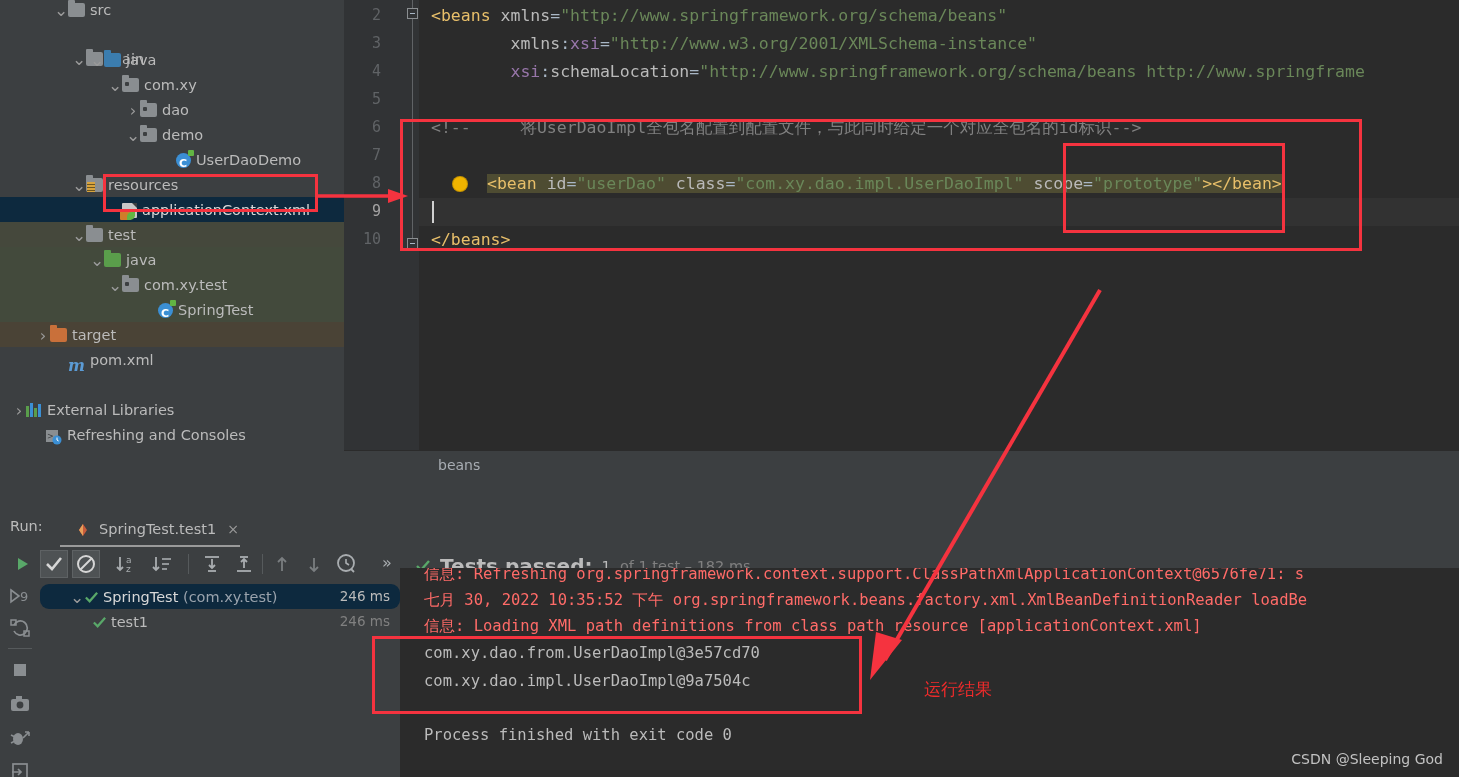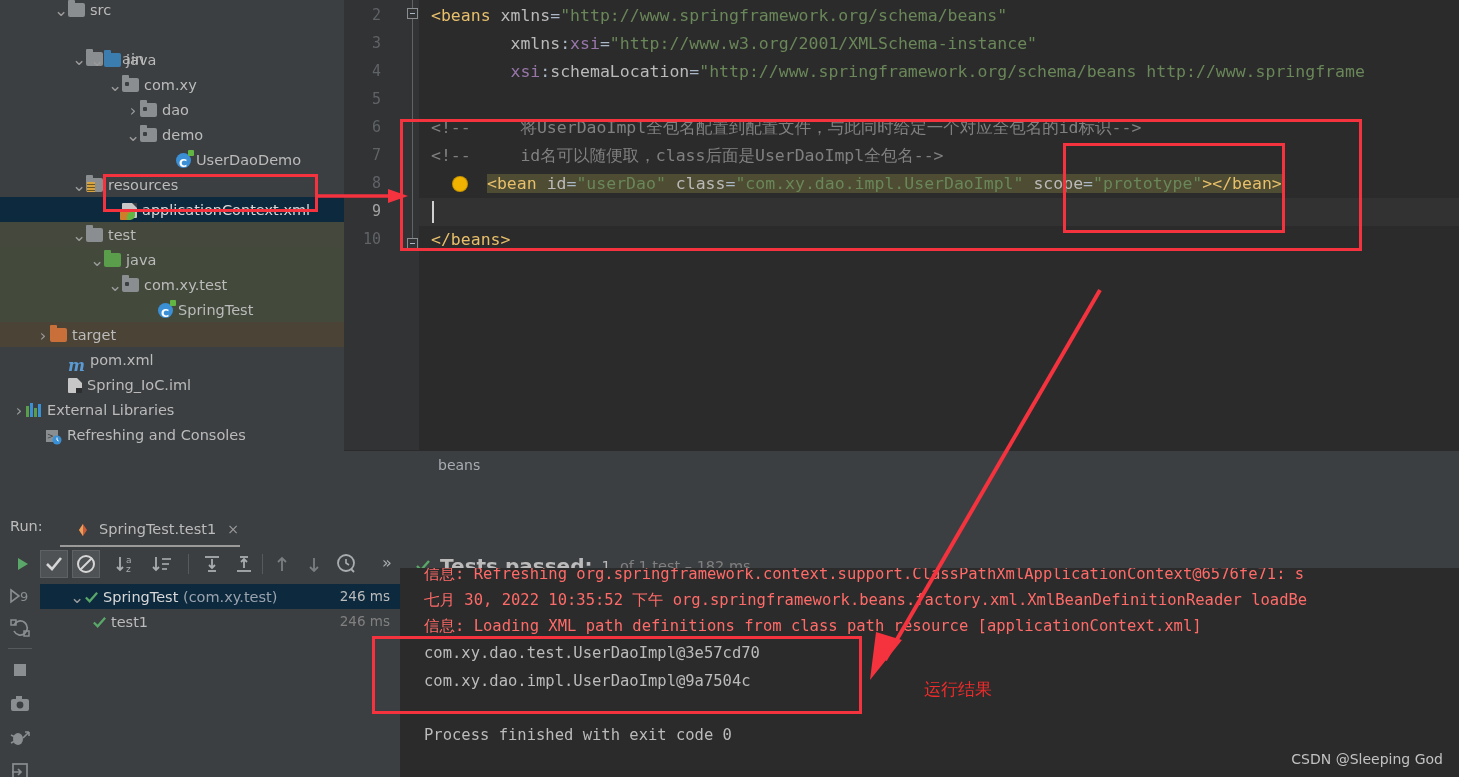--- a/index.html
+++ b/index.html
@@ -119,21 +119,21 @@
   .tab-close{color:#9a9a9a;font-size:14px;margin-left:6px;}
 
   .toolbar{position:absolute;left:0;top:70px;height:36px;right:0;}
   .tb-btn{position:absolute;top:0;width:28px;height:28px;}
   .vsep{position:absolute;width:1px;height:20px;background:#565a5c;top:4px;}
 
   .left-rail{position:absolute;left:0;top:100px;width:40px;bottom:0;background:#3c3f41;}
   .rail-ico{position:absolute;left:8px;width:24px;height:24px;}
 
   .tests-tree{position:absolute;left:40px;top:104px;width:360px;bottom:0;background:#3c3f41;}
-  .test-row{position:relative;height:25px;line-height:25px;font-size:14.5px;color:#bbbbbb;}
+  .test-row{position:relative;height:25px;line-height:25px;font-size:14.5px;color:#bbbbbb;border-radius:9px;}
   .test-row.sel{background:#0d293e;}
   .test-time{position:absolute;right:10px;top:0;font-size:13.5px;color:#808080;}
   .test-row.sel .test-time{color:#bbbbbb;}
 
   .console{position:absolute;left:400px;top:88px;right:0;bottom:0;background:#2b2b2b;overflow:hidden;}
   .cline{
     position:absolute;left:24px;white-space:pre;
     font-family:"DejaVu Sans Mono", monospace;font-size:15.5px;
   }
   .cerr{color:#ff6b68;}
@@ -161,21 +161,20 @@
       <div class="tree-row" style="position: absolute; left: 0px; right: 0px; top: 122px;"><span style="display: inline-block; width: 126px;"></span><span class="arrow" style="font-size: 17px; line-height: 16px;">⌄</span><span class="ico pkg"></span><span class="tree-label">demo</span></div>
       <div class="tree-row" style="position: absolute; left: 0px; right: 0px; top: 147px;"><span style="display: inline-block; width: 162px;"></span><span class="arrow"></span><span class="ico cls-ico"></span><span class="tree-label">UserDaoDemo</span></div>
       <div class="tree-row" style="position: absolute; left: 0px; right: 0px; top: 172px;"><span style="display: inline-block; width: 72px;"></span><span class="arrow" style="font-size: 17px; line-height: 16px;">⌄</span><span class="ico folder-res"></span><span class="tree-label">resources</span></div>
       <div class="tree-row sel" style="position: absolute; left: 0px; right: 0px; top: 197px;"><span style="display: inline-block; width: 108px;"></span><span class="arrow"></span><span class="ico xml-ico" style="width: 15px;"><span class="xml-leaf"></span></span><span class="tree-label" style="color: rgb(216, 216, 216);">applicationContext.xml</span></div>
       <div class="tree-row greenbg" style="position: absolute; left: 0px; right: 0px; top: 222px;"><span style="display: inline-block; width: 72px;"></span><span class="arrow" style="font-size: 17px; line-height: 16px;">⌄</span><span class="ico folder-grey"></span><span class="tree-label">test</span></div>
       <div class="tree-row testbg" style="position: absolute; left: 0px; right: 0px; top: 247px;"><span style="display: inline-block; width: 90px;"></span><span class="arrow" style="font-size: 17px; line-height: 16px;">⌄</span><span class="ico folder-green"></span><span class="tree-label">java</span></div>
       <div class="tree-row testbg" style="position: absolute; left: 0px; right: 0px; top: 272px;"><span style="display: inline-block; width: 108px;"></span><span class="arrow" style="font-size: 17px; line-height: 16px;">⌄</span><span class="ico pkg"></span><span class="tree-label">com.xy.test</span></div>
       <div class="tree-row testbg" style="position: absolute; left: 0px; right: 0px; top: 297px;"><span style="display: inline-block; width: 144px;"></span><span class="arrow"></span><span class="ico cls-ico"></span><span class="tree-label">SpringTest</span></div>
       <div class="tree-row" style="position: absolute; left: 0px; right: 0px; top: 347px;"><span style="display: inline-block; width: 54px;"></span><span class="arrow"></span><span class="ico m-ico" style="width: 17px;">m</span><span class="tree-label">pom.xml</span></div>
       <div class="tree-row targetbg" style="position: absolute; left: 0px; right: 0px; top: 322px;"><span style="display: inline-block; width: 36px;"></span><span class="arrow" style="font-size: 16px;">›</span><span class="ico folder-orange"></span><span class="tree-label">target</span></div>
-      <div class="tree-row" style="position: absolute; left: 0px; right: 0px; top: 372px;"><span style="display: inline-block; width: 54px;"></span><span class="arrow"></span><span class="ico iml-ico"></span><span class="tree-label">Spring_IoC.iml</span></div>
       <div class="tree-row" style="position: absolute; left: 0px; right: 0px; top: 397px;"><span style="display: inline-block; width: 12px;"></span><span class="arrow" style="font-size: 16px;">›</span><span class="ico lib-ico"><span style="left:0;height:11px;background:#5a9e4b"></span><span style="left:4px;height:14px;background:#3b8fd4"></span><span style="left:8px;height:9px;background:#5a9e4b"></span><span style="left:12px;height:13px;background:#3b8fd4"></span></span><span class="tree-label">External Libraries</span></div>
       <div class="tree-row" style="position: absolute; left: 0px; right: 0px; top: 422px;"><span style="display: inline-block; width: 32px;"></span><span class="arrow"></span><span class="ico scr-ico"><svg width="16" height="15" viewBox="0 0 16 15">
             <rect x="0" y="0" width="12" height="12" fill="#8a8e91"></rect>
             <text x="1" y="9" fill="#3c3f41" font-size="8" font-family="DejaVu Sans">&gt;</text>
             <circle cx="11" cy="10" r="4.5" fill="#3b8fd4"></circle>
             <path d="M11 7.5 L11 10 L12.6 11" stroke="#fff" stroke-width="1" fill="none"></path>
           </svg></span><span class="tree-label">Refreshing and Consoles</span></div>
     </div>
   <div class="divider-v"></div>
   <div class="tree-hscroll"></div>
@@ -194,21 +193,20 @@
       </div>
     <div class="fold-line"></div>
     <div class="fold-minus" style="left:63px;top:8px;"></div>
     <div class="fold-minus" style="left:63px;top:238px;border-radius:0;"></div>
     <div class="code-area" id="code-area">
         <div class="codeline" style="top: 2px;"><span class="tagname">&lt;</span><span class="tagname">beans</span><span class="punct"> </span><span class="attr">xmlns</span><span class="punct">=</span><span class="str">"http://www.springframework.org/schema/beans"</span></div>
         <div class="codeline" style="top: 30px;"><span class="punct">        </span><span class="attr">xmlns</span><span class="punct">:</span><span class="ns">xsi</span><span class="punct">=</span><span class="str">"http://www.w3.org/2001/XMLSchema-instance"</span></div>
         <div class="codeline" style="top: 58px;"><span class="punct">        </span><span class="ns">xsi</span><span class="punct">:</span><span class="attr">schemaLocation</span><span class="punct">=</span><span class="str">"http://www.springframework.org/schema/beans http://www.springframe</span></div>
         <div class="codeline" style="top: 86px;"></div>
         <div class="codeline" style="top: 114px;"><span class="cmt">&lt;!--     将UserDaoImpl全包名配置到配置文件，与此同时给定一个对应全包名的id标识--&gt;</span></div>
-        <div class="codeline" style="top: 142px;"><span class="cmt">&lt;!--     id名可以随便取，class后面是UserDaoImpl全包名--&gt;</span></div>
         <div class="codeline" style="top: 170px; left: 68px;"><span class="tagname beanhl">&lt;</span><span class="tagname beanhl">bean</span><span class="punct beanhl"> </span><span class="attr beanhl">id</span><span class="punct beanhl">=</span><span class="str beanhl">"userDao"</span><span class="punct beanhl"> </span><span class="attr beanhl">class</span><span class="punct beanhl">=</span><span class="str beanhl">"com.xy.dao.impl.UserDaoImpl"</span><span class="punct beanhl"> </span><span class="attr beanhl">scope</span><span class="punct beanhl">=</span><span class="str beanhl">"prototype"</span><span class="tagname beanhl">&gt;</span><span class="tagname beanhl">&lt;/bean&gt;</span></div>
         <div class="cur-line-bg" style="top: 198px;"></div>
         <div class="codeline" style="top: 198px;"></div>
         <div class="codeline" style="top: 226px;"><span class="tagname">&lt;/beans&gt;</span></div>
         <div class="bulb" style="left: 34px; top: 177px;"></div>
         <div style="position: absolute; left: 13px; width: 2px; height: 22px; background: rgb(208, 208, 208); top: 201px;"></div>
       </div>
     <div class="hscroll-track"></div>
     <div class="hscroll-thumb"></div>
     <div class="breadcrumb-bar">
@@ -356,21 +354,21 @@
         <div class="test-row" style="position: absolute; left: 0px; right: 0px; top: 25px;"><span style="display: inline-block; width: 52px;"></span><span><svg width="15" height="15" viewBox="0 0 16 16" style="vertical-align:middle;margin-right:4px;">
               <path d="M2 8 L6 12 L14 3" stroke="#59a869" stroke-width="2.4" fill="none"></path>
             </svg></span><span style="vertical-align: middle;">test1</span><span class="test-time">246 ms</span></div>
       </div>
 
     <div class="console" id="console">
       <div class="watermark">CSDN @Sleeping God</div>
     <div class="cline cerr" style="top: -4px;">信息: Refreshing org.springframework.context.support.ClassPathXmlApplicationContext@6576fe71: s</div>
         <div class="cline cerr" style="top: 22px;">七月 30, 2022 10:35:52 下午 org.springframework.beans.factory.xml.XmlBeanDefinitionReader loadBe</div>
         <div class="cline cerr" style="top: 48px;">信息: Loading XML path definitions from class path resource [applicationContext.xml]</div>
-        <div class="cline cstd" style="top: 76px;">com.xy.dao.test.UserDaoImpl@3e57cd70</div>
+        <div class="cline cstd" style="top: 76px;">com.xy.dao.from.UserDaoImpl@3e57cd70</div>
         <div class="cline cstd" style="top: 104px;">com.xy.dao.impl.UserDaoImpl@9a7504c</div>
         <div class="cline cstd" style="top: 132px;"></div>
         <div class="cline cstd" style="top: 158px;">Process finished with exit code 0</div>
       </div>
   </div>
 
   <div class="ann-box" style="left:103px;top:174px;width:215px;height:38px;"></div>
   <div class="ann-arrow" style="left:318px;top:186px;width:90px;height:20px;">
     <svg width="90" height="20" viewBox="0 0 90 20">
       <line x1="0" y1="10" x2="74" y2="10" stroke="#f5333f" stroke-width="3.5"></line>

